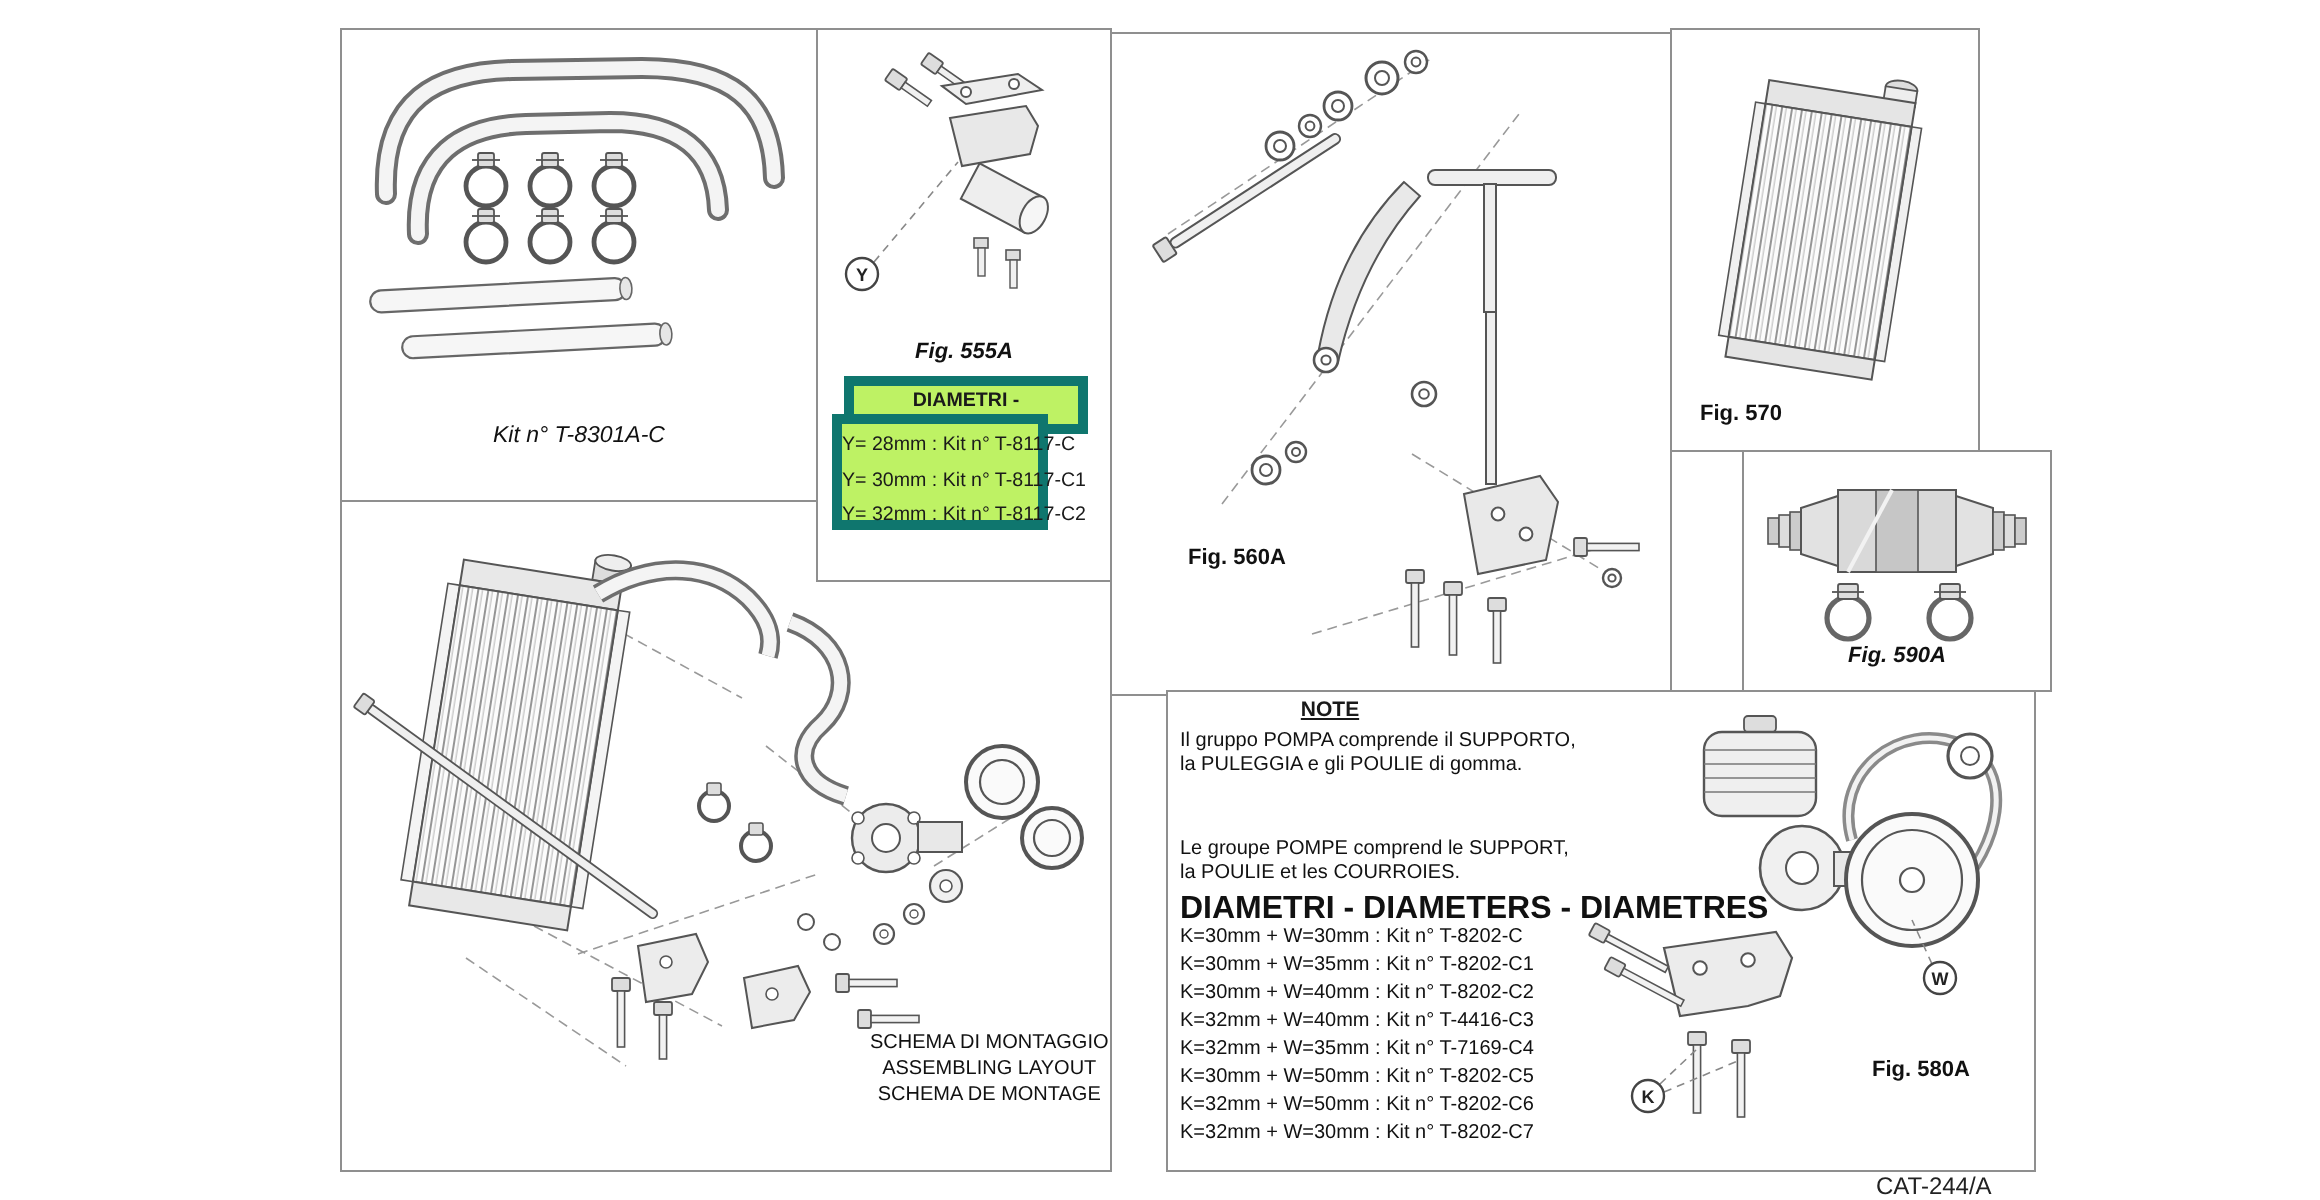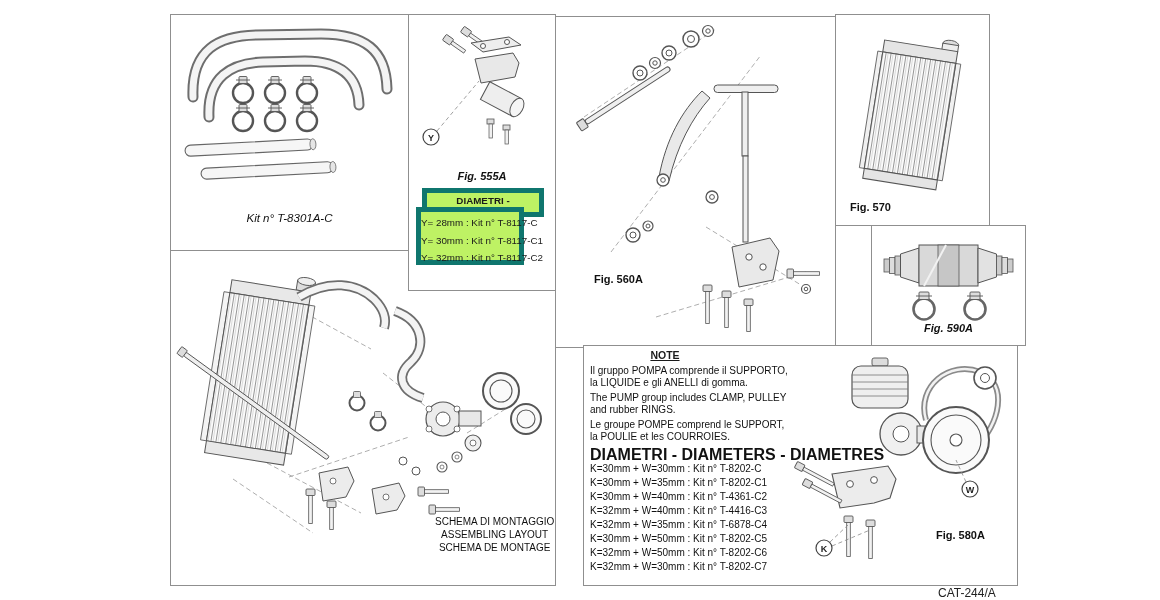--- a/index.html
+++ b/index.html
@@ -299,32 +299,30 @@
       <use href="#cl590" x="52" y="83"></use>
       <use href="#cl590" x="103" y="83"></use>
     </g>
   </svg>
   <div class="fig-label txt-c" style="top:96px;">Fig. 590A</div>
 </div>
 
 <div class="panel" style="left:583px;top:345px;width:435px;height:241px;z-index:1;">
   <div class="note-title" style="left:6px;top:3px;width:150px;">NOTE</div>
   <div class="para" style="left:6px;top:19px;">Il gruppo POMPA comprende il SUPPORTO,
-la LIQUIDE e gli ANELLI di gomma.</div>
-  <div class="para" style="left:6px;top:46px;">The PUMP group includes CLAMP, PULLEY
-and rubber RINGS.</div>
+la PULEGGIA e gli POULIE di gomma.</div>
   <div class="para" style="left:6px;top:73px;">Le groupe POMPE comprend le SUPPORT,
 la POULIE et les COURROIES.</div>
   <div class="tbl-hdr" style="left:6px;top:100px;">DIAMETRI - DIAMETERS - DIAMETRES</div>
   <div class="krows" style="left:6px;top:116px;">
     <div>K=30mm + W=30mm : Kit n° T-8202-C</div>
     <div>K=30mm + W=35mm : Kit n° T-8202-C1</div>
-    <div>K=30mm + W=40mm : Kit n° T-4361-C2</div>
+    <div>K=30mm + W=40mm : Kit n° T-8202-C2</div>
     <div>K=32mm + W=40mm : Kit n° T-4416-C3</div>
-    <div>K=32mm + W=35mm : Kit n° T-6878-C4</div>
+    <div>K=32mm + W=35mm : Kit n° T-7169-C4</div>
     <div>K=30mm + W=50mm : Kit n° T-8202-C5</div>
     <div>K=32mm + W=50mm : Kit n° T-8202-C6</div>
     <div>K=32mm + W=30mm : Kit n° T-8202-C7</div>
   </div>
 
   <svg class="draw" style="left:200px;top:2px;" width="233" height="228" viewBox="0 0 233 228">
     <g>
       <path d="M 142 72 C 132 38 166 12 196 24 C 226 36 214 78 194 96" fill="none" stroke="#8a8a8a" stroke-width="6"></path>
       <path d="M 142 72 C 132 38 166 12 196 24 C 226 36 214 78 194 96" fill="none" stroke="#f2f2f2" stroke-width="2.5"></path>
       <circle cx="201" cy="30" r="11" fill="#fff" stroke="#555" stroke-width="1.6"></circle>

